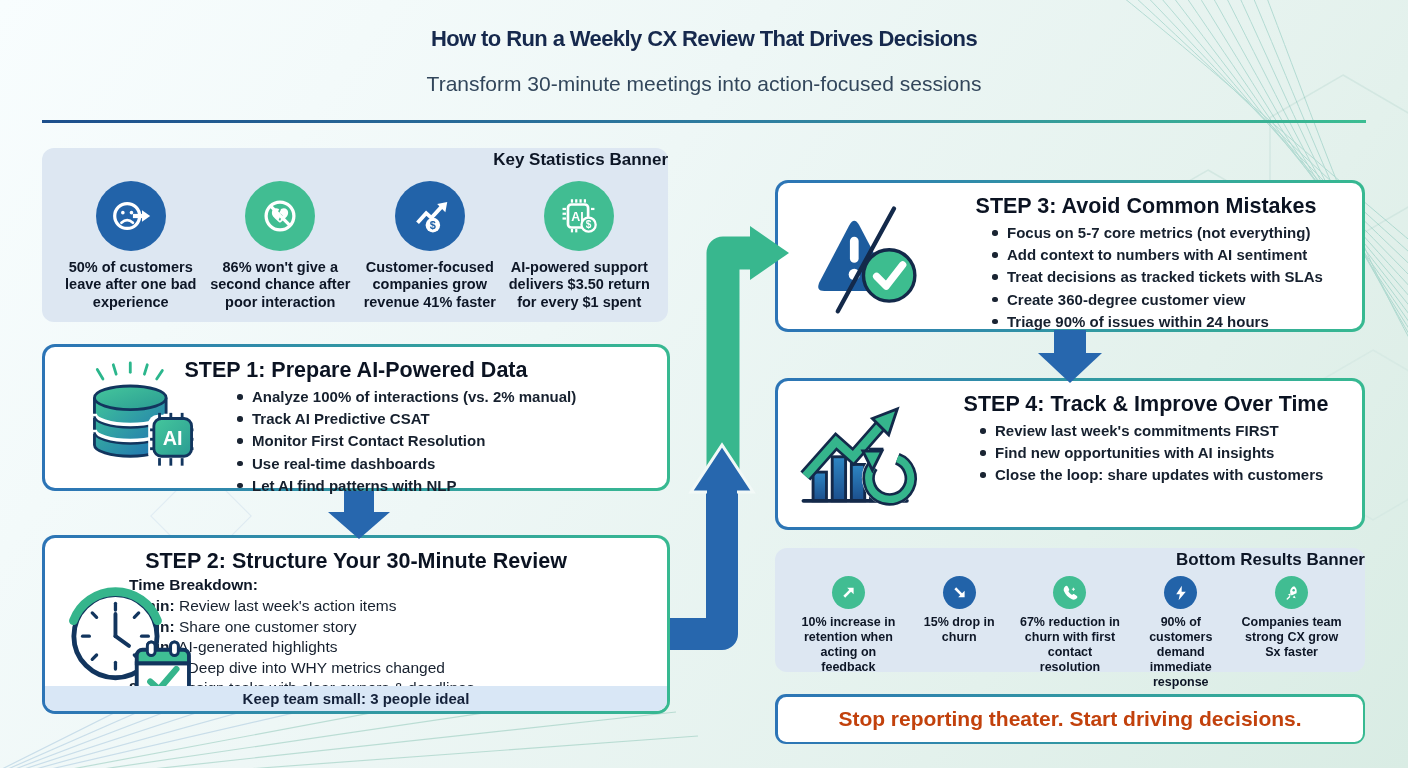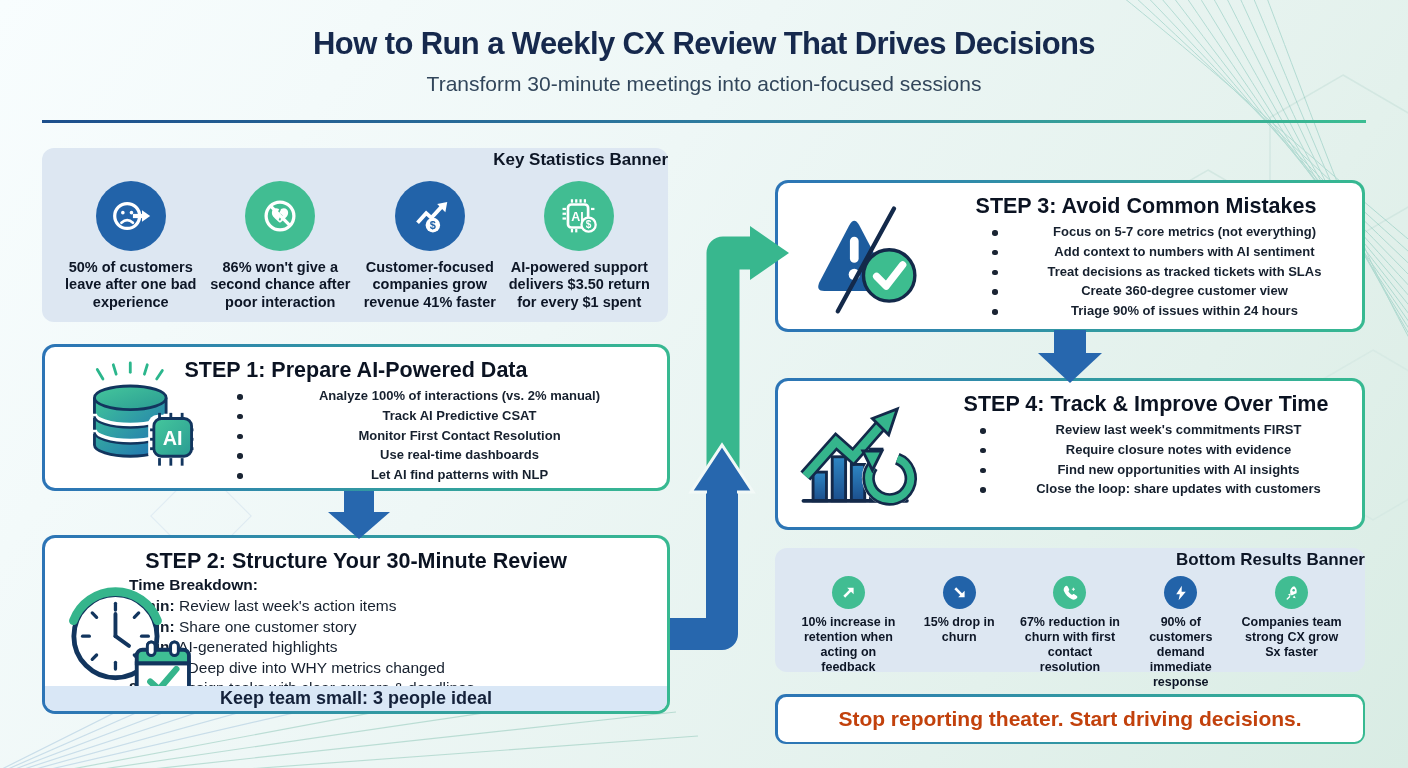--- a/index.html
+++ b/index.html
@@ -6,21 +6,21 @@
   html,body { background:#e9f4f1; }
   body { font-family:"Liberation Sans", sans-serif; }
   .canvas {
     position:relative; width:1408px; height:768px; overflow:hidden;
     background:linear-gradient(125deg,#f8fdfe 0%, #eef7f6 40%, #e3f1ec 75%, #d9ece4 100%);
   }
   .deco { position:absolute; pointer-events:none; }
 
   
   .page-title { position:absolute; top:26px; left:0; width:100%; text-align:center;
-    font-size:31px; font-weight:700; letter-spacing:-0.6px; color:#16294d; }
+    font-size:22px; font-weight:700; letter-spacing:-0.6px; color:#16294d; }
   .page-subtitle { position:absolute; top:72px; left:0; width:100%; text-align:center;
     font-size:21px; font-weight:400; color:#32465b; }
   .title-divider { position:absolute; top:120px; left:42px; width:1324px; height:2.5px;
     background:linear-gradient(90deg,#1d4f8c 0%, #2f7fa0 55%, #3bbd92 100%); }
 
   
   .banner { position:absolute; background:#dde7f2; border-radius:12px; }
   .banner-title { text-align:right; font-size:17px; font-weight:700; color:#0d1626; padding-top:2px; }
   .key-stats { left:42px; top:148px; width:626px; height:174px; }
   .stats-row { display:flex; justify-content:space-between; padding:11px 14px 0 14px; }
@@ -30,37 +30,37 @@
   .icon-circle.blue { background:#2263a9; }
   .icon-circle.teal { background:#41bd92; }
   .stat-label { margin-top:8px; font-size:14.5px; font-weight:700; line-height:1.2; color:#0d1626; }
 
   
   .step-card { position:absolute; border-radius:13px; padding:3px;
     background:linear-gradient(90deg,#2c74b6,#37b991); }
   .step-inner { position:relative; width:100%; height:100%; background:#ffffff; border-radius:10px; }
   .step-title { text-align:center; font-size:21.5px; font-weight:700; color:#0b1322; padding-top:11px; }
   ul.bullets { list-style:none; margin-top:5px; }
-  ul.bullets li { position:relative; padding-left:17px; font-size:13px; font-weight:700;
-    color:#16202e; line-height:1.18; margin-bottom:4.5px;text-align:center; }
+  ul.bullets li { position:relative; padding-left:17px; font-size:15px; font-weight:700;
+    color:#16202e; line-height:1.18; margin-bottom:4.5px; }
   ul.bullets li::before { content:""; position:absolute; left:2px; top:6px;
     width:5.5px; height:5.5px; border-radius:50%; background:#1a2433; }
   .step-icon { position:absolute; }
 
   .step1 { left:42px; top:344px; width:628px; height:147px; }
   .step1 ul.bullets { margin-left:190px; }
   .step2 { left:42px; top:535px; width:628px; height:179px; }
   .time-breakdown { margin:2px 0 0 84px; }
   .tb-intro { font-size:15.5px; font-weight:700; color:#0e1726; margin-bottom:2px; }
   .tb-line { font-size:15.5px; color:#16202e; line-height:1.33; }
   .tb-prefix { font-weight:700; }
   .tb-rest { font-weight:400; }
   .step2-footer { position:absolute; bottom:0; left:0; right:0; height:25px;
     background:#d9e7f6; border-radius:0 0 10px 10px; display:flex;
-    align-items:center; justify-content:center; font-size:18px; font-weight:700; color:#14213a; }
+    align-items:center; justify-content:center; font-size:15px; font-weight:700; color:#14213a; }
 
   .step3 { left:775px; top:180px; width:590px; height:152px; }
   .step3 .content, .step4 .content { margin-left:152px; }
   .step3 ul.bullets { margin-left:56px; }
   .step4 { left:775px; top:378px; width:590px; height:152px; }
   .step4 ul.bullets { margin-left:48px; }
 
   
   .results { left:775px; top:548px; width:590px; height:124px; }
   .results-row { display:flex; justify-content:space-between; padding:6px 18px 16px 18px; }
@@ -333,21 +333,20 @@
         <circle cx="102" cy="92" r="29" fill="#ffffff"></circle>
         <path d="M84,80 A22,22 0 1 0 110,72" stroke="#13294a" stroke-width="13" fill="none"></path>
         <path d="M84,80 A22,22 0 1 0 110,72" stroke="#35b58c" stroke-width="7.5" fill="none"></path>
         <polygon points="74,64 94,64 84,84" fill="#35b58c" stroke="#13294a" stroke-width="3"></polygon>
       </svg>
       <div class="content">
         <div class="step-title">STEP 4: Track &amp; Improve Over Time</div>
       </div>
       <ul class="bullets" style="margin-left:200px;">
         <li>Review last week's commitments FIRST</li>
-        <li>Require closure notes with evidence</li>
         <li>Find new opportunities with AI insights</li>
         <li>Close the loop: share updates with customers</li>
       </ul>
     </div>
   </section>
 
   <section class="banner results">
     <div class="banner-title">Bottom Results Banner</div>
     <div class="results-row">
       <div class="result-item">

